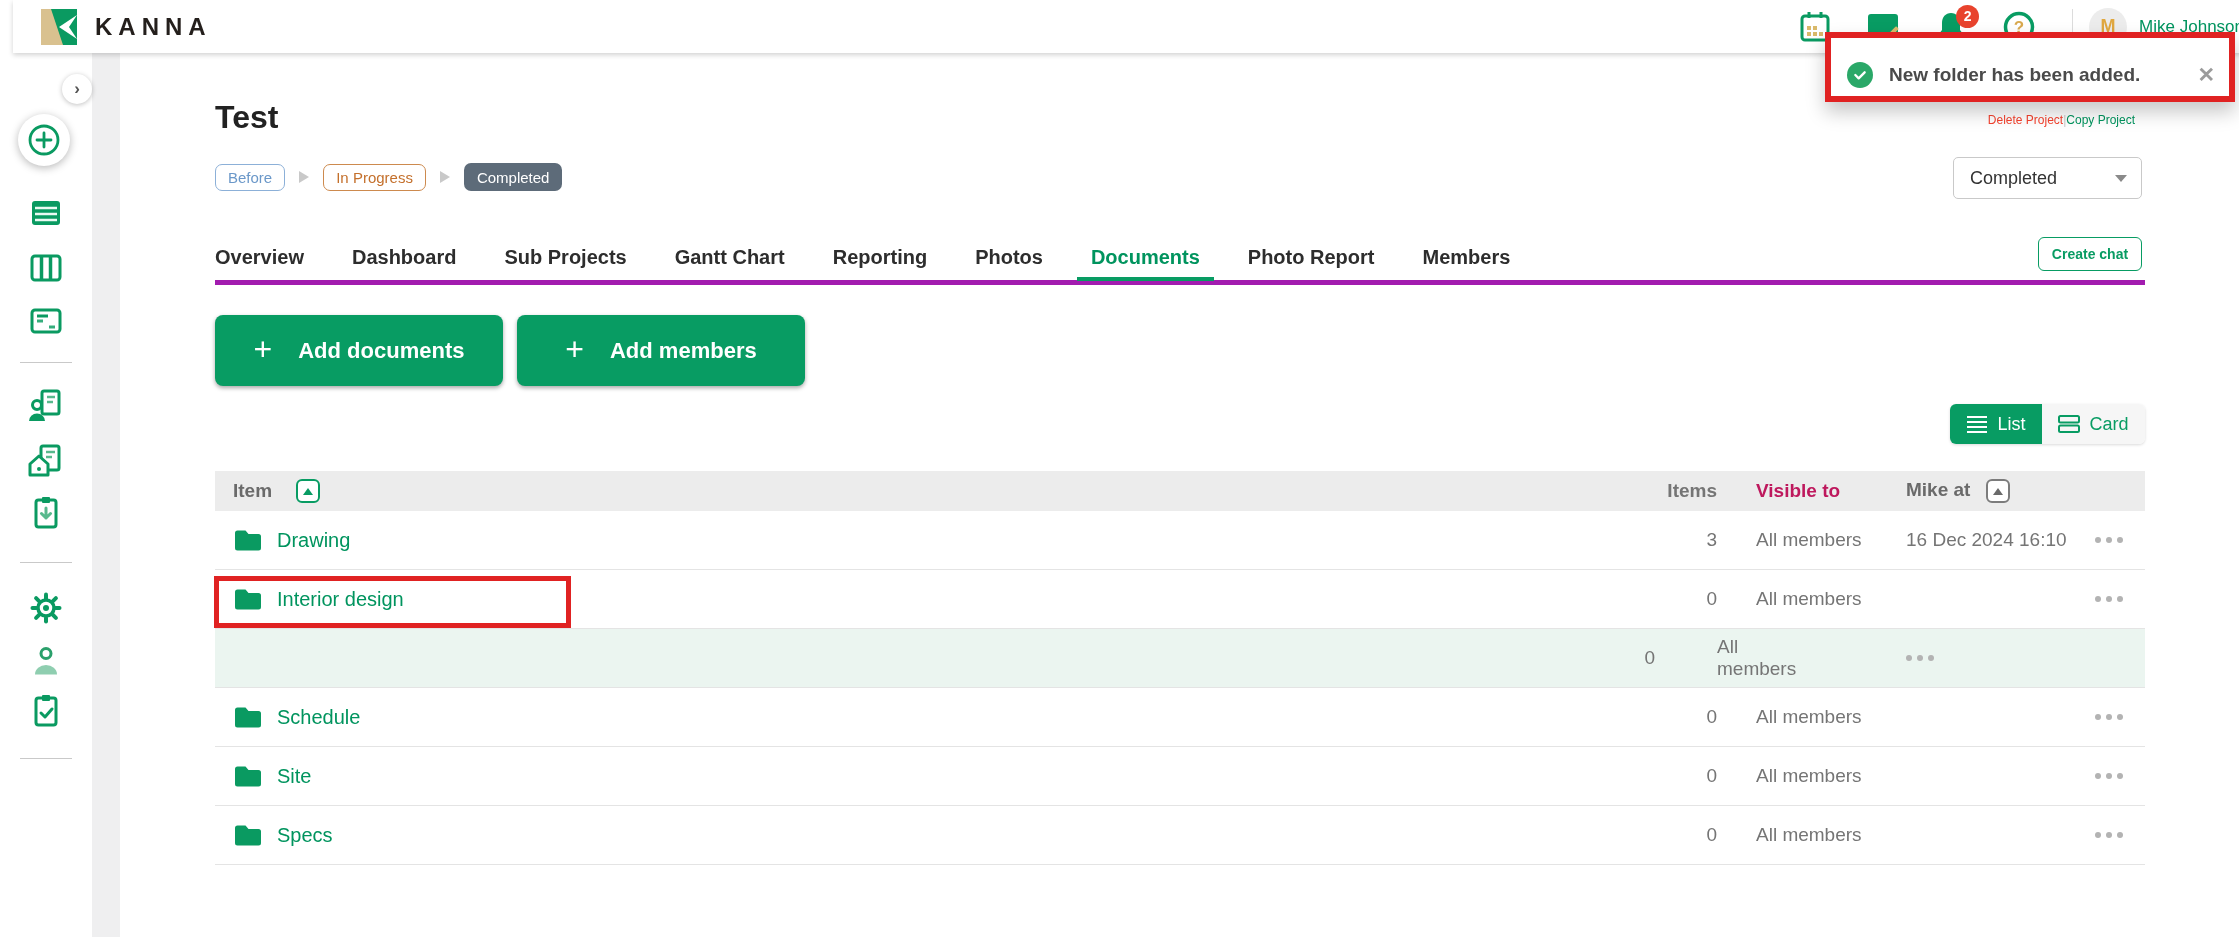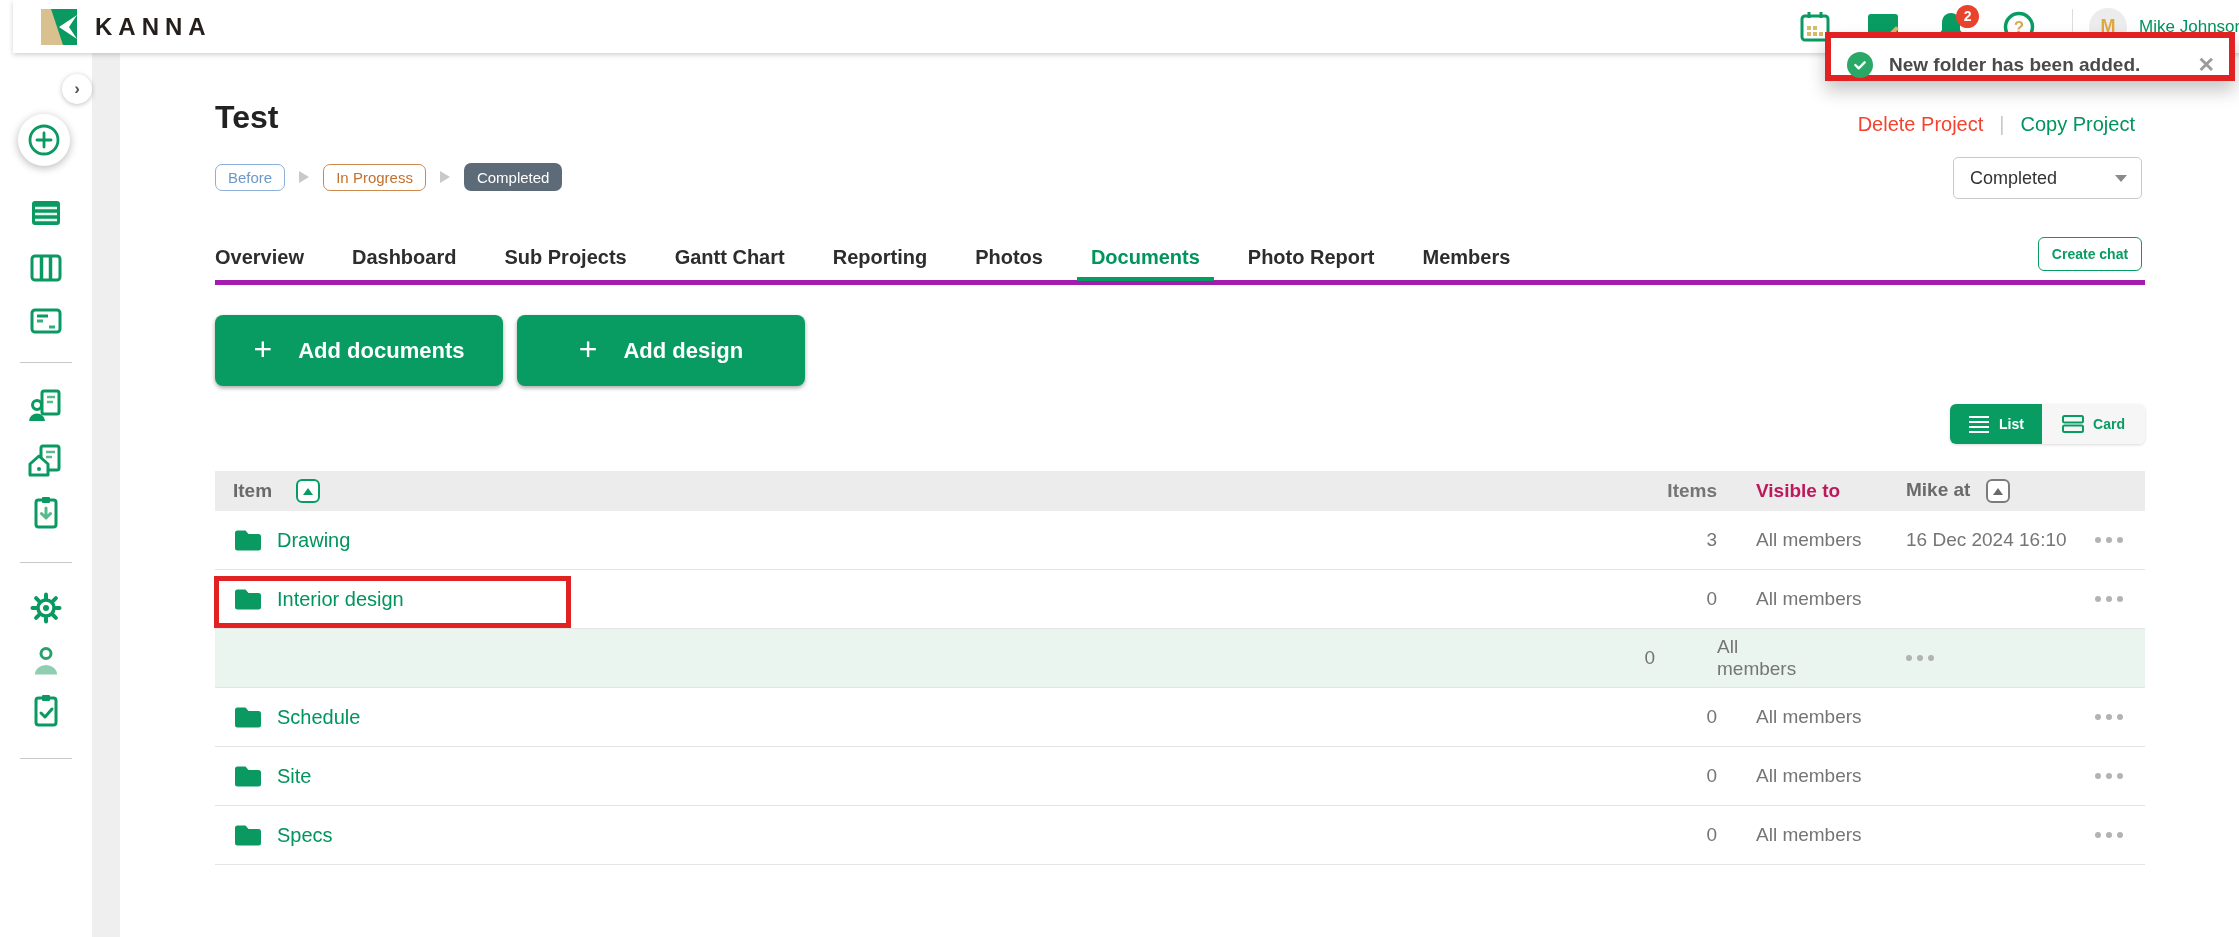--- a/index.html
+++ b/index.html
@@ -39,21 +39,21 @@
   
   main { position:absolute; left:120px; top:53px; right:0; bottom:0; background:#fff; }
   .page-title { position:absolute; left:95px; top:46px; font-size:32px; font-weight:bold; color:#222; }
   .status-flow { position:absolute; left:95px; top:110px; display:flex; align-items:center; gap:14px; }
   .pill { font-size:15px; padding:4px 12px; border-radius:7px; white-space:nowrap; }
   .pill-before { color:#6b98c9; border:1.5px solid #8cb0d8; }
   .pill-progress { color:#c4702c; border:1.5px solid #cd8a4e; }
   .pill-done { background:#5d6b79; color:#fff; padding:5.5px 13px; }
   .flow-arrow { width:0; height:0; border-left:10px solid #c9c9c9; border-top:6px solid transparent;
                 border-bottom:6px solid transparent; }
-  .project-actions { position:absolute; top:60px; right:104px; display:flex; align-items:center; gap:16px; font-size:20px; }
+  .project-actions { position:absolute; top:60px; right:104px; display:flex; align-items:center; font-size:12px; }
   .link-delete { color:#f5422e; cursor:pointer; }
   .link-sep { color:#c9c9c9; }
   .link-copy { color:#00945e; cursor:pointer; }
   .status-dd { position:absolute; left:1833px; top:104px; width:189px; height:42px; border:1px solid #c9c9c9;
                border-radius:5px; background:#fff; display:flex; align-items:center; padding:0 14px 0 16px;
                font-size:18px; color:#333; cursor:pointer; }
   .dd-caret { margin-left:auto; width:0; height:0; border-left:6px solid transparent;
               border-right:6px solid transparent; border-top:7px solid #8a8a8a; }
 
   .tabs-bar { position:absolute; left:95px; top:177px; width:1930px; height:55px;
@@ -69,22 +69,22 @@
 
   .btn-green { position:absolute; top:262px; height:71px; width:288px; background:#089c63; border:none;
                border-radius:8px; color:#fff; font-size:22px; font-weight:bold; cursor:pointer;
                display:flex; align-items:center; justify-content:center; gap:26px;
                box-shadow:0 2px 4px rgba(0,0,0,.35); }
   .btn-green .plus { font-size:32px; font-weight:normal; line-height:1; margin-top:-3px; }
   #btn-add-docs { left:95px; } #btn-add-folders { left:397px; }
 
   .view-toggle { position:absolute; left:1830px; top:351px; height:40px; display:flex;
                  border-radius:6px; overflow:hidden; box-shadow:0 1px 3px rgba(0,0,0,.15); }
-  .seg { display:flex; align-items:center; justify-content:center; gap:9px; font-size:14px;
-         font-weight:bold; cursor:pointer; border:none; }
+  .seg { display:flex; align-items:center; justify-content:center; gap:9px; font-size:18px;
+         font-weight:normal; cursor:pointer; border:none; }
   .seg-list { width:92px; background:#089c63; color:#fff; }
   .seg-card { width:103px; background:#f6f6f6; color:#089c63; }
 
   
   .table { position:absolute; left:95px; top:418px; width:1930px; }
   .t-head, .t-row { display:grid; grid-template-columns:1440px 62px 39px 150px 189px 50px; align-items:center; }
   .t-head { height:40px; background:#ececec; color:#6a6a6a; font-size:19px; font-weight:bold; }
   .t-row { height:59px; border-bottom:1px solid #e4e4e4; background:#fff; }
   .t-row.tint { background:#ebf5f0; }
   .c-name { display:flex; align-items:center; padding-left:18px; gap:14px; }
@@ -93,21 +93,21 @@
   .c-gray { color:#757575; font-size:19px; }
   .sort-btn { display:inline-flex; align-items:center; justify-content:center; width:24px; height:24px;
               border-radius:6px; margin-left:10px; background:#fff; cursor:pointer; vertical-align:middle; }
   .sort-green { border:2px solid #089c63; } .sort-gray { border:2px solid #7c7c7c; }
   .tri { width:0; height:0; border-left:5px solid transparent; border-right:5px solid transparent; }
   .tri-green { border-bottom:7px solid #089c63; } .tri-gray { border-bottom:7px solid #6a6a6a; }
   .dots { display:flex; gap:5px; cursor:pointer; padding:6px 0; }
   .dots i { width:6px; height:6px; border-radius:50%; background:#b3b3b3; }
 
   
-  .toast { position:absolute; left:1825px; top:32px; width:410px; height:49px; background:#fff;
+  .toast { position:absolute; left:1825px; top:32px; width:410px; height:70px; background:#fff;
            border:6px solid #e02222; z-index:30; display:flex; align-items:center; padding:16px 14px 0 16px;
            box-shadow:0 10px 18px rgba(0,0,0,.22); }
   .toast-check { width:26px; height:26px; border-radius:50%; background:#2aa868; display:flex;
                  align-items:center; justify-content:center; flex:none; }
   .toast-msg { margin-left:16px; font-size:19px; font-weight:bold; color:#4a4a4a; white-space:nowrap; }
   .toast-close { margin-left:auto; border:none; background:none; color:#9b9b9b; font-size:21px;
                  font-weight:bold; cursor:pointer; }
   .annotation-row { position:absolute; left:214px; top:576px; width:357px; height:52px;
                     border:5px solid #e02222; z-index:20; pointer-events:none; }
 </style>
@@ -290,21 +290,21 @@
       <span class="tab">Members</span>
     </nav>
     <button class="create-chat">Create chat</button>
 
     <button class="btn-green" id="btn-add-docs">
       <span class="plus">+</span>
       <span>Add documents</span>
     </button>
     <button class="btn-green" id="btn-add-folders">
       <span class="plus">+</span>
-      <span>Add design</span>
+      <span>Add members</span>
     </button>
 
     <div class="view-toggle">
       <button class="seg seg-list">
         <svg width="22" height="18" viewBox="0 0 22 18">
           <g stroke="#fff" stroke-width="2.2">
               <line x1="1" y1="2" x2="21" y2="2"></line>
               <line x1="1" y1="7" x2="21" y2="7"></line>
           <line x1="1" y1="12" x2="21" y2="12"></line>
               <line x1="1" y1="17" x2="21" y2="17"></line>

